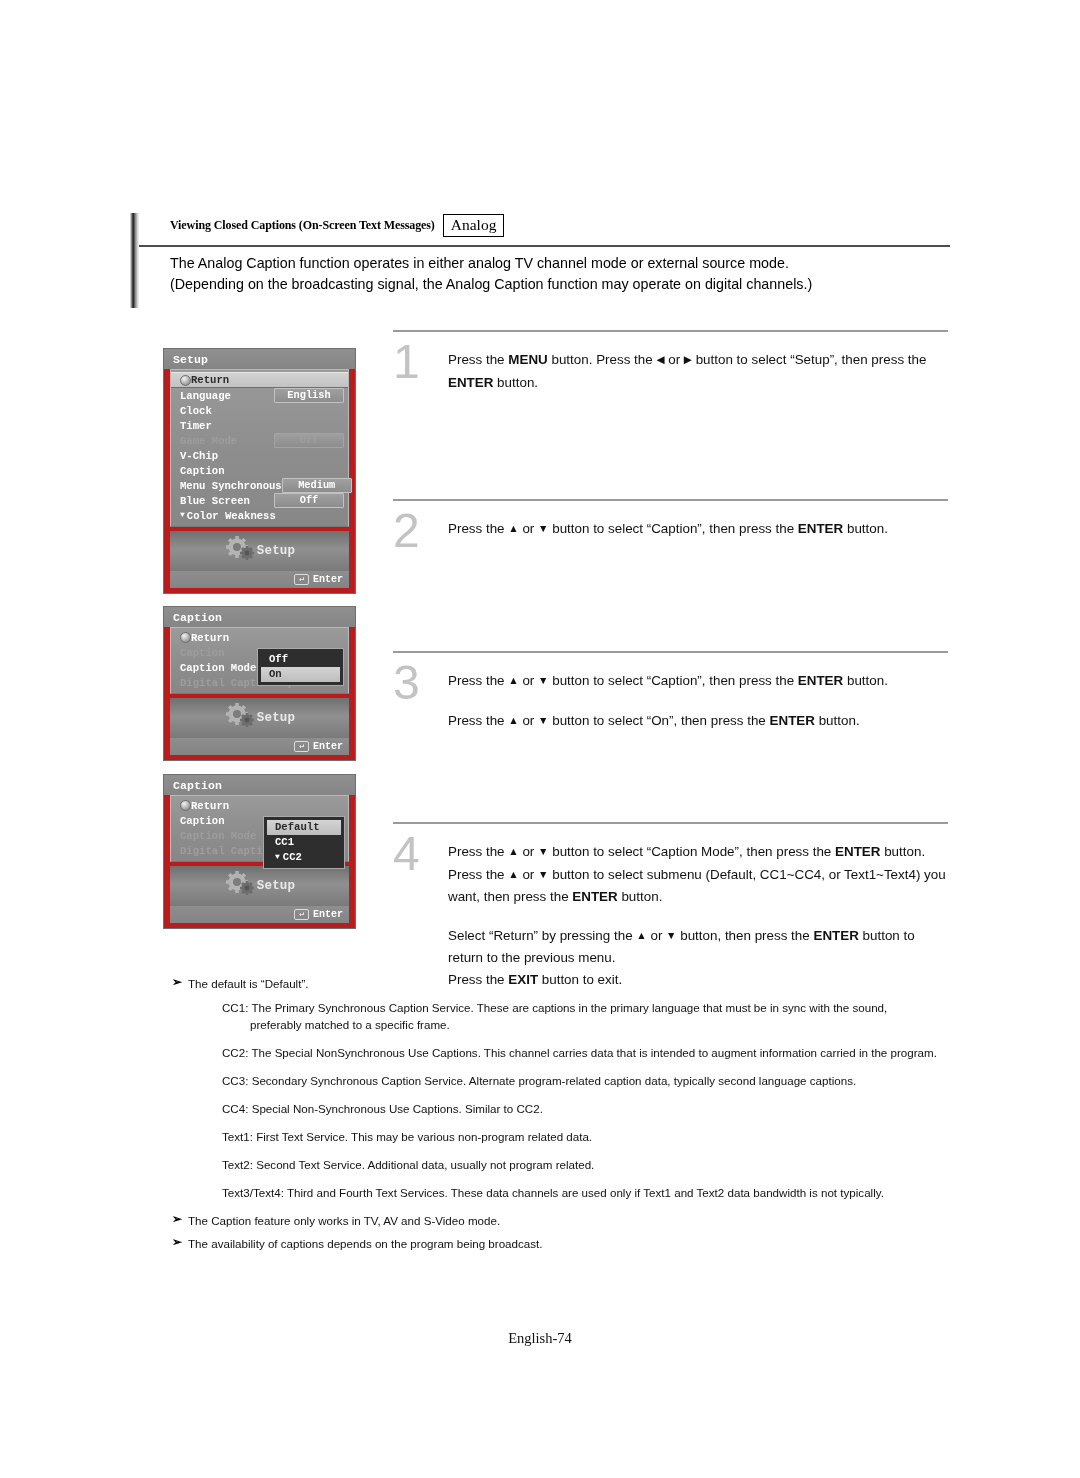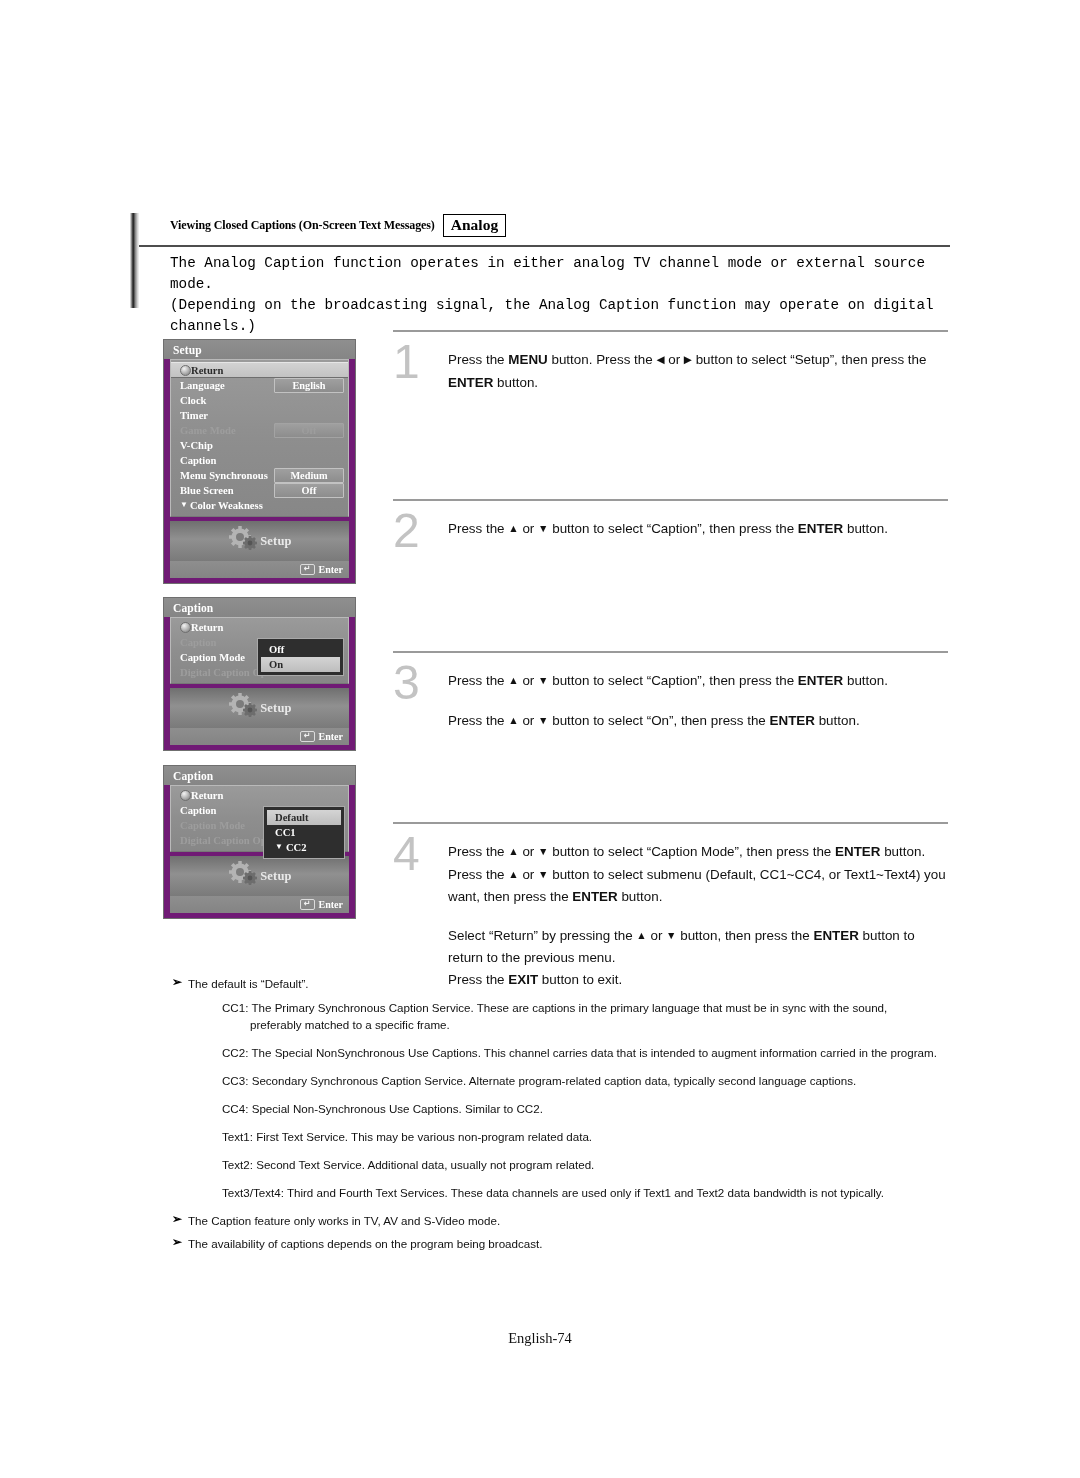--- a/index.html
+++ b/index.html
@@ -50,21 +50,21 @@
   .title-text {
     font-family: "Liberation Serif", serif;
     font-weight: bold;
     font-size: 12px;
     letter-spacing: -0.1px;
     white-space: nowrap;
     color: #000;
   }
   .analog-tag {
     font-family: "Liberation Serif", serif;
-    font-weight: bold;
+    font-weight: normal;
     font-size: 15.5px;
     border: 1.6px solid #000;
     padding: 1px 7px 2px 7px;
     margin-left: 8px;
     line-height: 1.15;
     background: #fff;
     position: relative;
     top: 1px;
   }
   .title-rule {
@@ -73,21 +73,21 @@
     top: 32px;
     width: 811px;
     height: 2px;
     background: #4d4d4d;
   }
   .intro {
     position: absolute;
     left: 40px;
     top: 40px;
     width: 790px;
-    font-family: Liberation Mono, monospace;
+    font-family: Liberation Sans, sans-serif;
     font-size: 14.3px;
     line-height: 21px;
     color: #000;
   }
 
   
   .steps {
     position: absolute;
     left: 393px;
     top: 330px;
@@ -128,26 +128,27 @@
   
   .step-1 .step-inner { height: 150px; }
   .step-2 .step-inner { height: 133px; }
   .step-3 .step-inner { height: 152px; }
   .step-4 .step-inner { height: 185px; }
 
   
   .tv {
     position: absolute;
     width: 193px;
-    background: #701a75;
+    background: #b91c1c;
     border: 1px solid #6f6f6f;
     box-sizing: border-box;
-    font-family: Liberation Serif, serif;
+    font-family: Liberation Mono, monospace;
     color: #fff;
     overflow: hidden;
+    margin-top: 9px;
   }
   .tv-1 { left: 163px; top: 339px; }
   .tv-2 { left: 163px; top: 597px; }
   .tv-3 { left: 163px; top: 765px; }
 
   .tv-title {
     font-size: 11.5px;
     font-weight: bold;
     padding: 4px 0 3px 9px;
     color: #ffffff;

